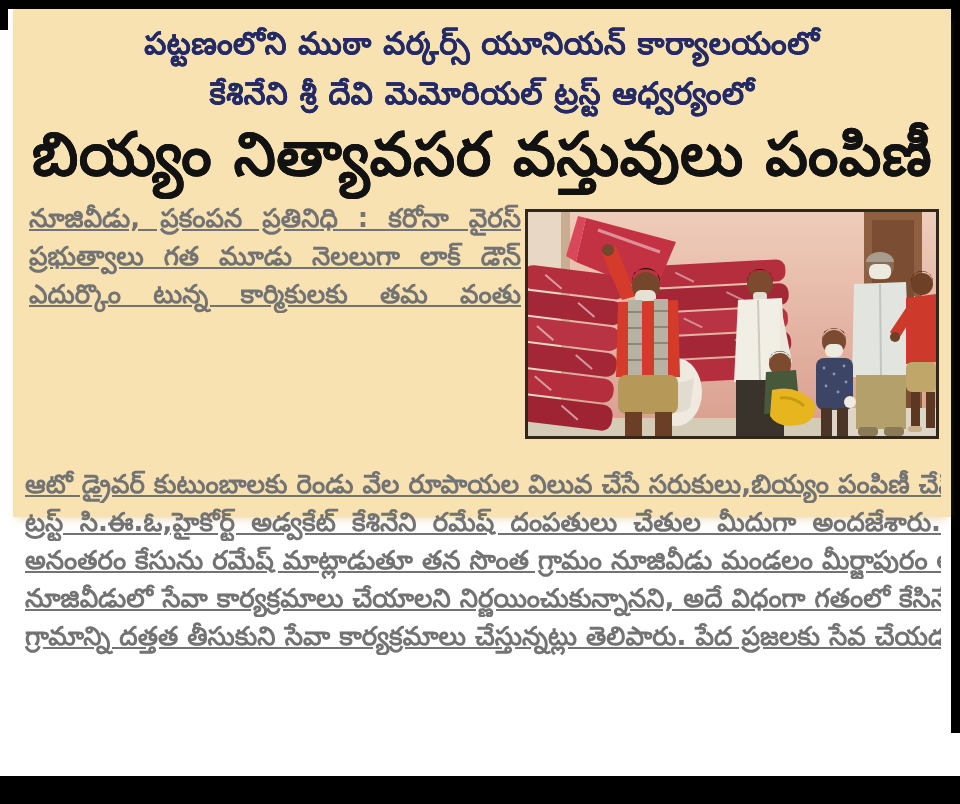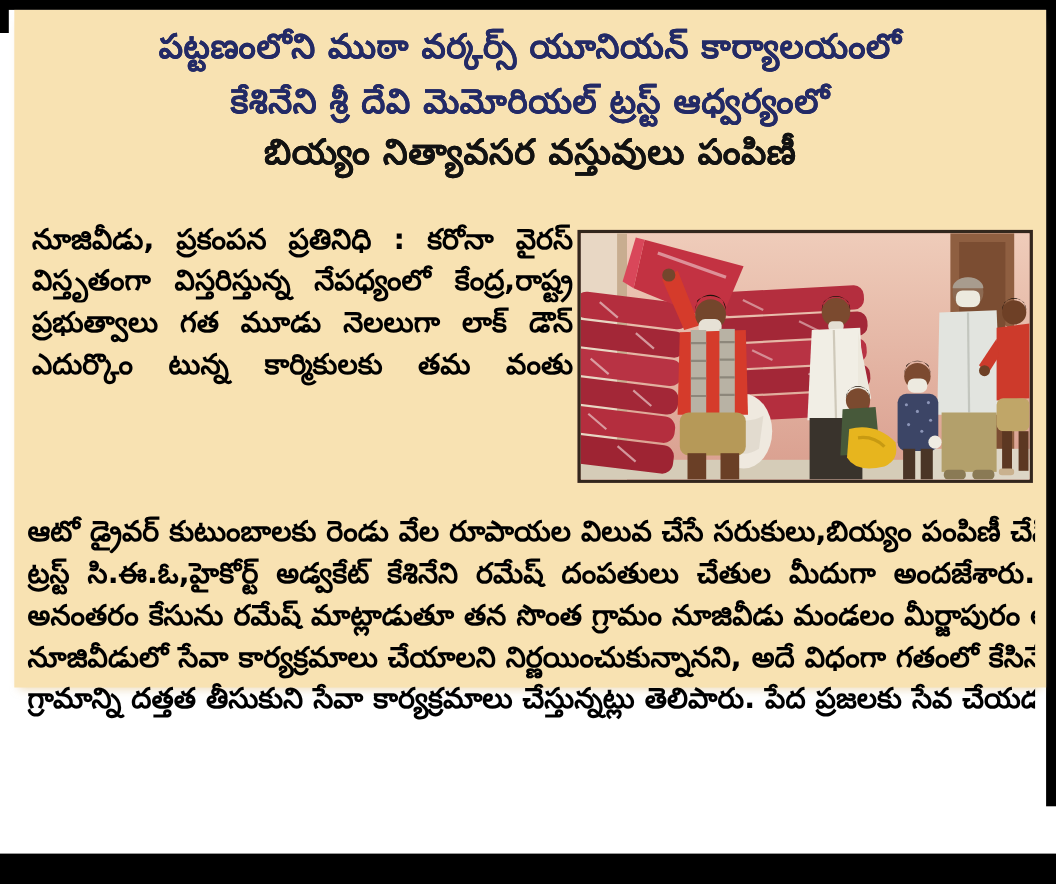--- a/index.html
+++ b/index.html
@@ -12,47 +12,47 @@
     font-family:"DejaVu Sans","Liberation Sans",sans-serif;
   }
   .bar { position:absolute; background:#000; }
   .top-bar    { left:0; top:0; width:960px; height:9px; }
   .corner-notch{ left:0; top:0; width:8px; height:30px; }
   .right-strip{ left:951px; top:0; width:9px; height:733px; }
   .bottom-bar { left:0; top:776px; width:960px; height:28px; }
 
   .paper {
     position:absolute; left:13px; top:9px;
-    width:938px; height:616px;
+    width:938px; height:508px;
     background:#f8e2b2;
     box-shadow:0 6px 8px -4px rgba(220,190,130,.55);
   }
 
   .masthead { position:absolute; left:0; top:0; width:100%; text-align:center; }
   .kicker {
     position:absolute; width:100%;
     font-size:31px; font-weight:700;
     color:#232a66; letter-spacing:.5px;
     text-shadow:0 0 0.4px #232a66;
   }
   .kicker-1 { top:16px; }
   .kicker-2 { top:66px; }
   .headline {
     position:absolute; top:110px; width:100%;
-    font-size:32px; font-weight:800;
+    font-size:60px; font-weight:800;
     color:#121212; letter-spacing:.5px;
     text-shadow:0 0 0.6px #121212;
   }
 
   .body-line {
     position:absolute;
     font-size:26px; font-weight:600;
-    color:#000000; line-height:38px;
+    color:#737373; line-height:38px;
     white-space:nowrap; overflow:hidden;
-    text-align:justify; text-align-last:justify;
+    text-align:justify; text-align-last:justify;text-decoration:underline;
   }
   .col-block  { position:absolute; left:16px;  top:190px; width:492px; }
   .full-block { position:absolute; left:12px;  top:456px; width:916px; }
   .col-block .body-line, .full-block .body-line { position:relative; white-space:nowrap; }
   .body-line.last { text-align-last:left; }
 
   .photo-frame {
     position:absolute; left:512px; top:200px;
     width:414px; height:230px;
     border:3px solid #32271d;
@@ -71,21 +71,20 @@
 <div class="paper">
 
   <div class="masthead">
     <div class="kicker kicker-1">పట్టణంలోని ముఠా వర్కర్స్ యూనియన్ కార్యాలయంలో</div>
     <div class="kicker kicker-2">కేశినేని శ్రీ దేవి మెమోరియల్ ట్రస్ట్ ఆధ్వర్యంలో</div>
     <div class="headline">బియ్యం నిత్యావసర వస్తువులు పంపిణీ</div>
   </div>
 
   <div class="col-block">
     <div class="body-line">నూజివీడు, ప్రకంపన ప్రతినిధి : కరోనా వైరస్</div>
-    <div class="body-line">విస్తృతంగా విస్తరిస్తున్న నేపధ్యంలో కేంద్ర,రాష్ట్ర</div>
     <div class="body-line">ప్రభుత్వాలు గత మూడు నెలలుగా లాక్ డౌన్</div>
     <div class="body-line">ఎదుర్కొం టున్న కార్మికులకు తమ వంతు</div>
   </div>
 
   <div class="photo-frame">
     <svg viewBox="0 0 408 224" preserveAspectRatio="none">
       <defs>
         <linearGradient id="wall" x1="0" y1="0" x2="0" y2="1">
           <stop offset="0" stop-color="#efccba"></stop>
           <stop offset="1" stop-color="#d99e8e"></stop>

